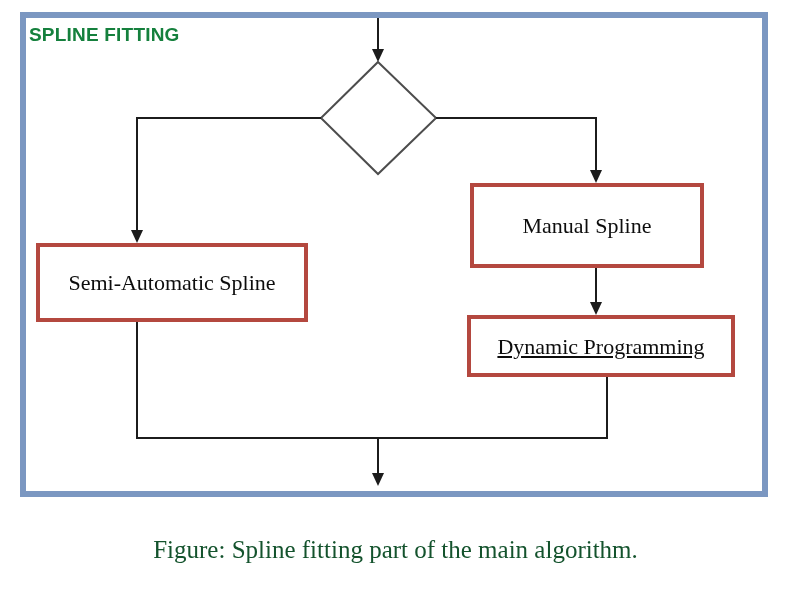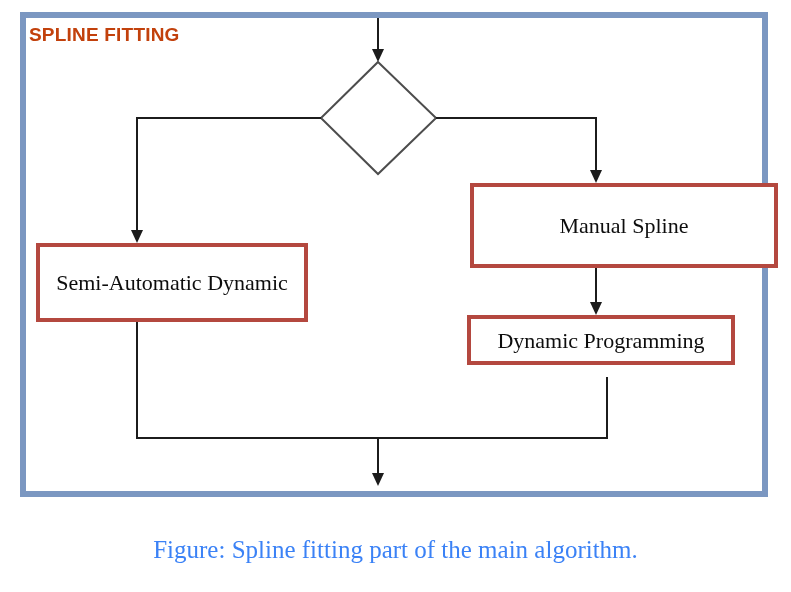--- a/index.html
+++ b/index.html
@@ -22,21 +22,21 @@
     background: #ffffff;
   }
   .frame-title {
     position: absolute;
     left: 29px;
     top: 24px;
     font-family: "Liberation Sans", sans-serif;
     font-weight: bold;
     font-size: 19px;
     letter-spacing: 0.2px;
-    color: #c2410c;
+    color: #15803d;
   }
   .connector-layer {
     position: absolute;
     left: 0; top: 0;
     width: 791px;
     height: 592px;
     pointer-events: none;
   }
   .node {
     position: absolute;
@@ -46,30 +46,30 @@
     display: flex;
     flex-direction: column;
     align-items: center;
     justify-content: center;
     text-align: center;
     font-size: 22px;
     line-height: 29px;
     color: #0d0d0d;
   }
   .node-semi-auto   { left: 36px;  top: 243px; width: 272px; height: 79px; }
-  .node-manual      { left: 470px; top: 183px; width: 308px; height: 85px; }
-  .node-dynamic     { left: 467px; top: 315px; width: 268px; height: 50px; }
+  .node-manual      { left: 470px; top: 183px; width: 234px; height: 85px; }
+  .node-dynamic     { left: 467px; top: 315px; width: 268px; height: 62px; text-decoration: underline; }
   .caption {
     position: absolute;
     left: 0;
     top: 536px;
     width: 791px;
     text-align: center;
     font-size: 25px;
-    color: #3b82f6;
+    color: #14532d;
   }
   .connector { stroke: #1c1c1c; stroke-width: 2; fill: none; }
   .diamond   { stroke: #4d4d4d; stroke-width: 2; fill: #ffffff; }
   .arrowhead { fill: #1c1c1c; stroke: none; }
 </style>
 </head>
 <body>
 
 <div class="canvas">
 
@@ -93,21 +93,21 @@
     <path class="connector" d="M596,268 L596,304"></path>
     <polygon class="arrowhead" points="590,302 602,302 596,315"></polygon>
 
     <path class="connector" d="M137,322 L137,438 L607,438 L607,377"></path>
 
     <path class="connector" d="M378,438 L378,475"></path>
     <polygon class="arrowhead" points="372,473 384,473 378,486"></polygon>
   </svg>
 
   <div class="node node-semi-auto">
-    <span>Semi-Automatic Dynamic</span>
+    <span>Semi-Automatic Spline</span>
   </div>
 
   <div class="node node-manual">
     <span>Manual Spline</span>
   </div>
 
   <div class="node node-dynamic">
     <span>Dynamic Programming</span>
   </div>
 

